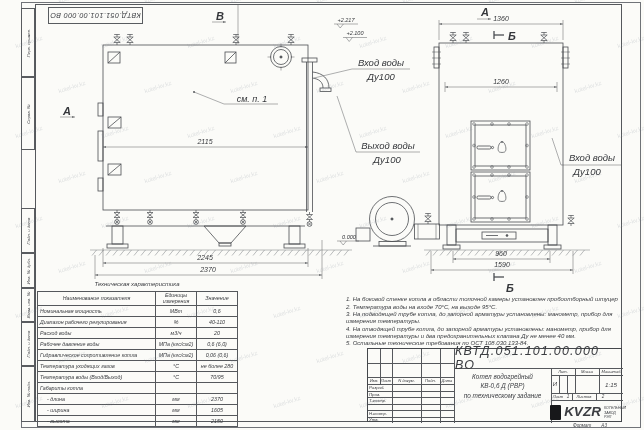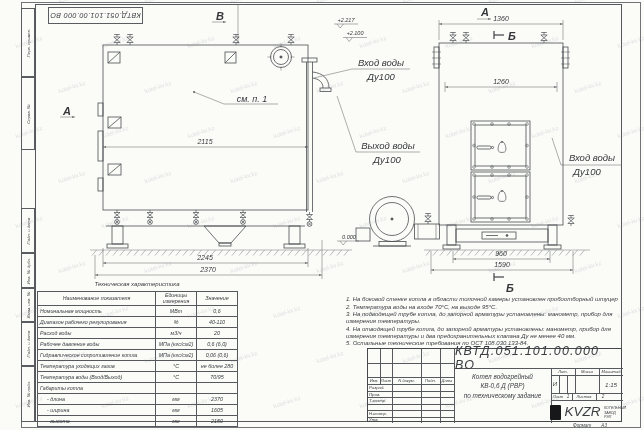--- a/index.html
+++ b/index.html
@@ -27,21 +27,21 @@
   .notes div{margin-bottom:0.5px;}
   .tb{position:absolute;left:367px;top:348px;width:255px;height:74px;border:1.1px solid #44474b;box-sizing:border-box;}
   .tb .l{position:absolute;background:#55585c;}
   .tb .tc{position:absolute;display:flex;align-items:center;justify-content:center;font-style:italic;color:#3a3c40;}
   .fmt{position:absolute;left:560px;top:422.5px;width:60px;display:flex;justify-content:center;gap:10px;
        font-size:4.6px;font-style:italic;color:#45474b;}
   .wm-layer{position:absolute;left:0;top:0;width:644px;height:430px;pointer-events:none;z-index:6;overflow:hidden;}
   .wm-layer span{position:absolute;font-size:6px;color:rgba(125,130,145,0.22);transform:rotate(-18deg);white-space:nowrap;}
   svg text{font-family:"Liberation Sans","DejaVu Sans",sans-serif;font-style:italic;fill:#35373b;}
   svg .fm{font-size:11px;font-weight:bold;}
-  .logo-k{font-style:normal;font-weight:normal;color:#101114;}
+  .logo-k{font-style:normal;font-weight:bold;color:#101114;}
 </style>
 </head>
 <body>
 
 <div class="page">
 
   <div class="wm-layer">
       <span style="left: -28px; top: -6px;">kotel-kv.kz</span>
       <span style="left: 58px; top: -6px;">kotel-kv.kz</span>
       <span style="left: 144px; top: -6px;">kotel-kv.kz</span>

